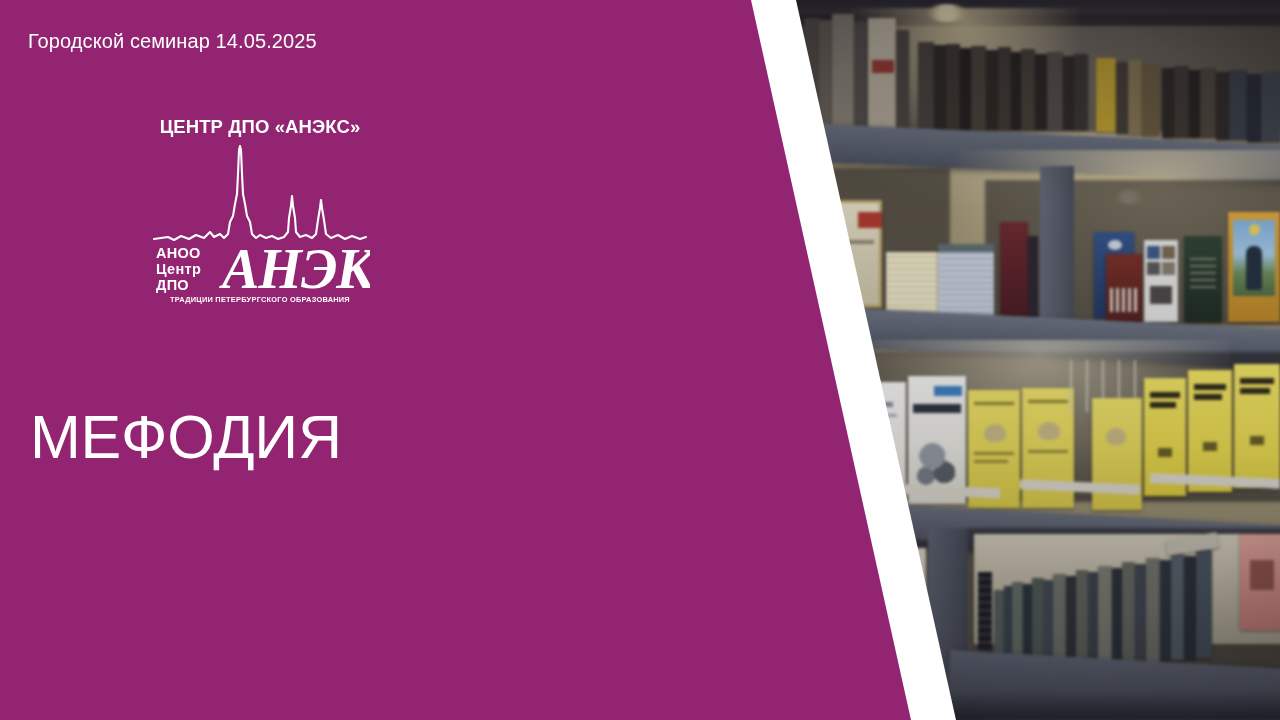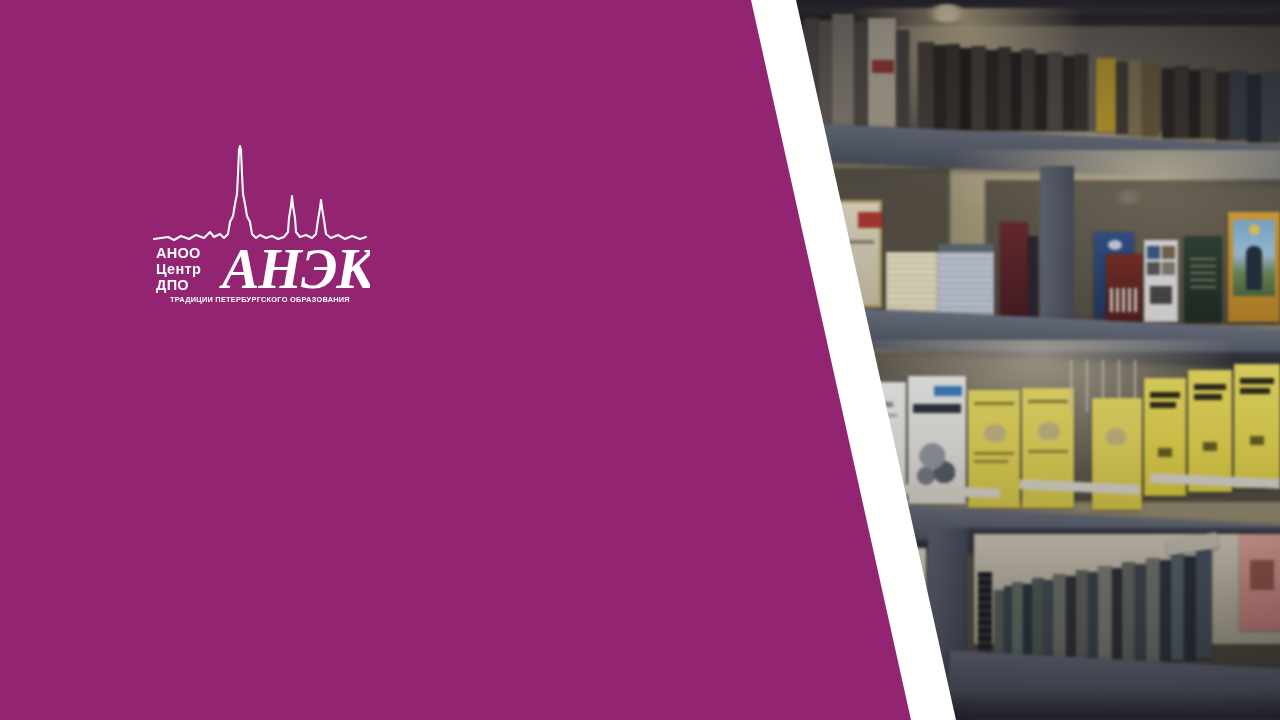--- a/index.html
+++ b/index.html
@@ -339,23 +339,25 @@
     </div>
 
     <div class="phtint"></div>
     <div class="phvig"></div>
   </div>
 
   <div id="whiteband"></div>
 
   <div id="panel" style="background: rgb(146, 36, 114);">
 
+    <div id="eyebrow">Городской семинар 14.05.2025</div>
 
     <div id="logo">
 
+      <div id="logo-caption">ЦЕНТР ДПО «АНЭКС»</div>
 
       <div id="logo-mark">
         <svg viewBox="0 0 220 162" xmlns="http://www.w3.org/2000/svg">
 
           <g fill="none" stroke="#ffffff" stroke-width="2.1" stroke-linejoin="round" stroke-linecap="round">
             <path d="M4 95
                      L18 93 L24 96 L31 92 L39 95 L46 91 L54 94
                      L60 88 L64 93 L70 90 L74 94
                      L78 90 L80 78 L83 72 L85 60
                      L87 50 L88 30 L89 6 L90 2
@@ -378,16 +380,17 @@
           </g>
 
           <text x="72" y="144" font-size="56" font-style="italic" font-weight="700" font-family="'Liberation Serif','DejaVu Serif',serif" fill="#ffffff" letter-spacing="-1">АНЭКС</text>
 
           <text x="110" y="158" font-size="7.4" font-weight="700" text-anchor="middle" font-family="'Liberation Sans','DejaVu Sans',sans-serif" fill="#ffffff" letter-spacing="0.25">ТРАДИЦИИ ПЕТЕРБУРГСКОГО ОБРАЗОВАНИЯ</text>
         </svg>
       </div>
     </div>
 
     <h1 id="title">
+      <span class="ln">МЕФОДИЯ</span>
     </h1>
   </div>
 
 </div>
 
 </body></html>

